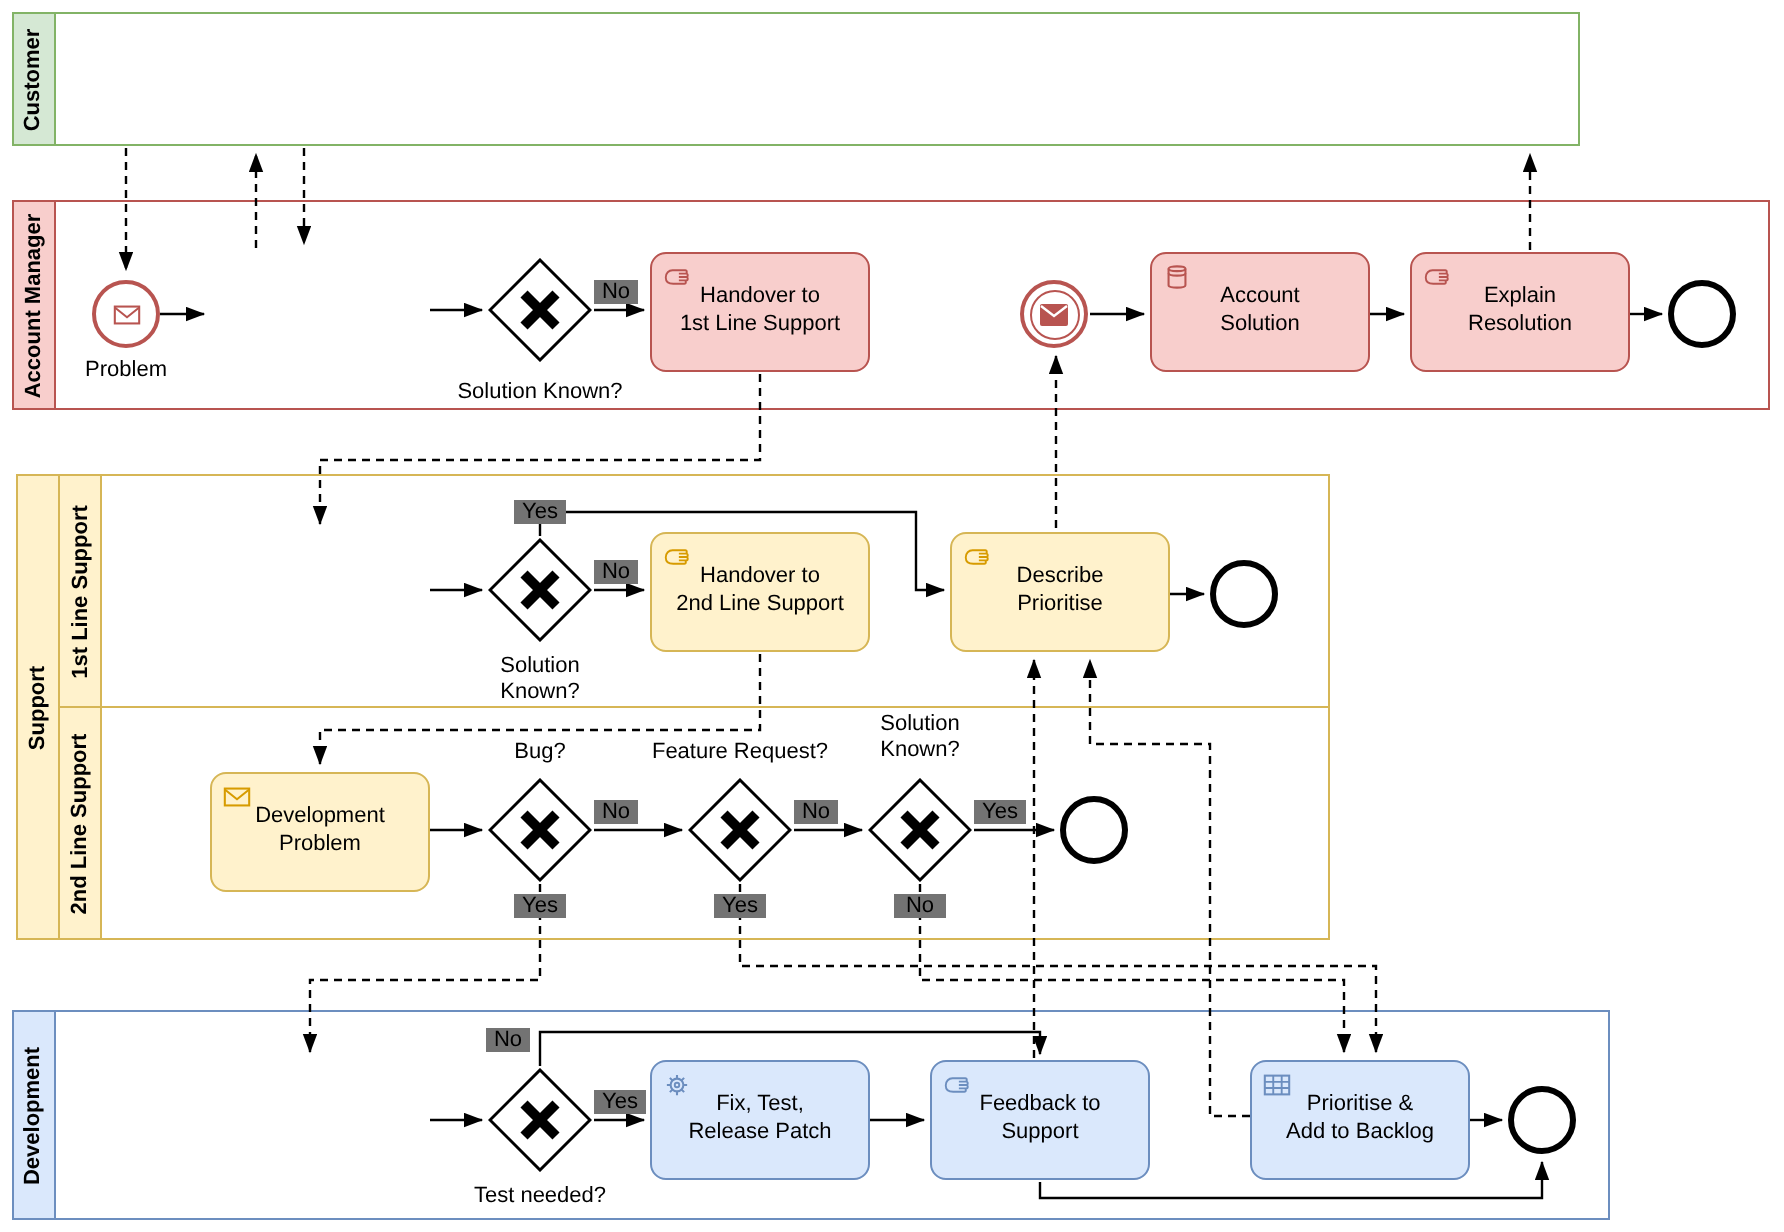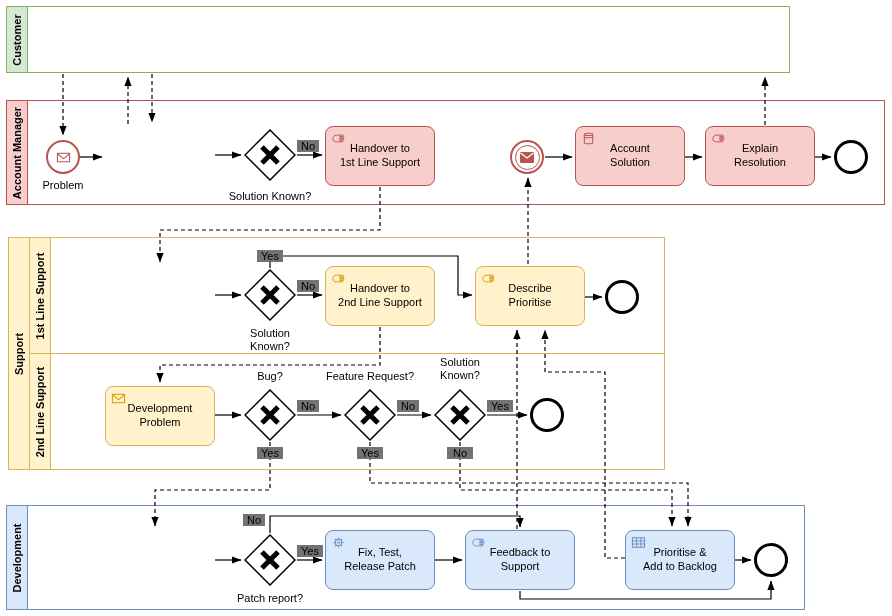--- a/index.html
+++ b/index.html
@@ -283,21 +283,21 @@
 
   <div class="event end" style="left:530px;top:398px"></div>
 
 
   <div class="gateway" style="left:244px;top:534px">
     <svg width="52" height="52" viewBox="0 0 52 52">
       <polygon points="26,1 51,26 26,51 1,26" fill="#fff" stroke="#000" stroke-width="1.5"></polygon>
       <path d="M18,18 L34,34 M34,18 L18,34" stroke="#000" stroke-width="5" fill="none"></path>
     </svg>
   </div>
-  <div class="flabel" style="left:214px;top:592px;width:112px">Patch report?</div>
+  <div class="flabel" style="left:214px;top:592px;width:112px">Test needed?</div>
   <div class="flabel bg" style="left:243px;top:514px;width:22px">No</div>
   <div class="flabel bg" style="left:297px;top:545px;width:26px">Yes</div>
 
   <div class="task dev" style="left:325px;top:530px">
     <svg class="ticon" viewBox="0 0 16 16">
         <use href="#icon-gear"></use>
       </svg>
     <div class="tlabel">Fix, Test,
 Release Patch</div>
   </div>

